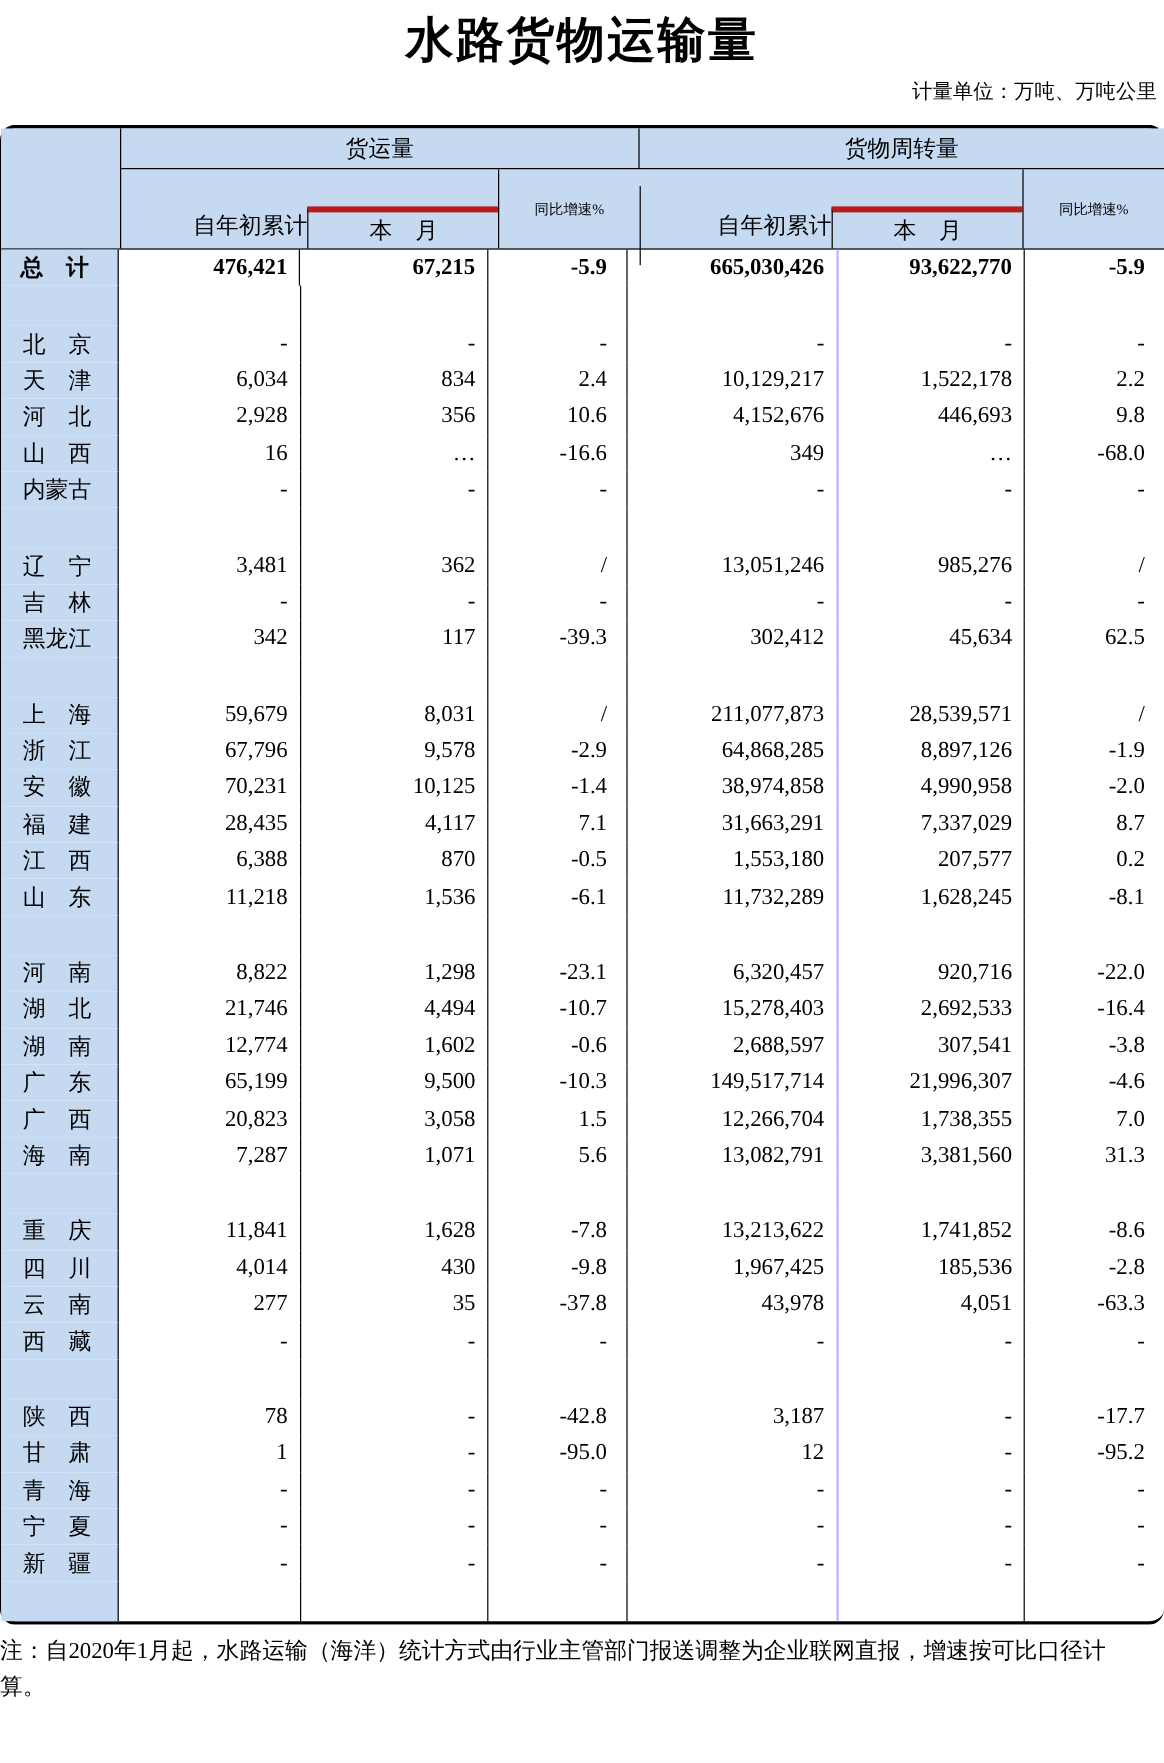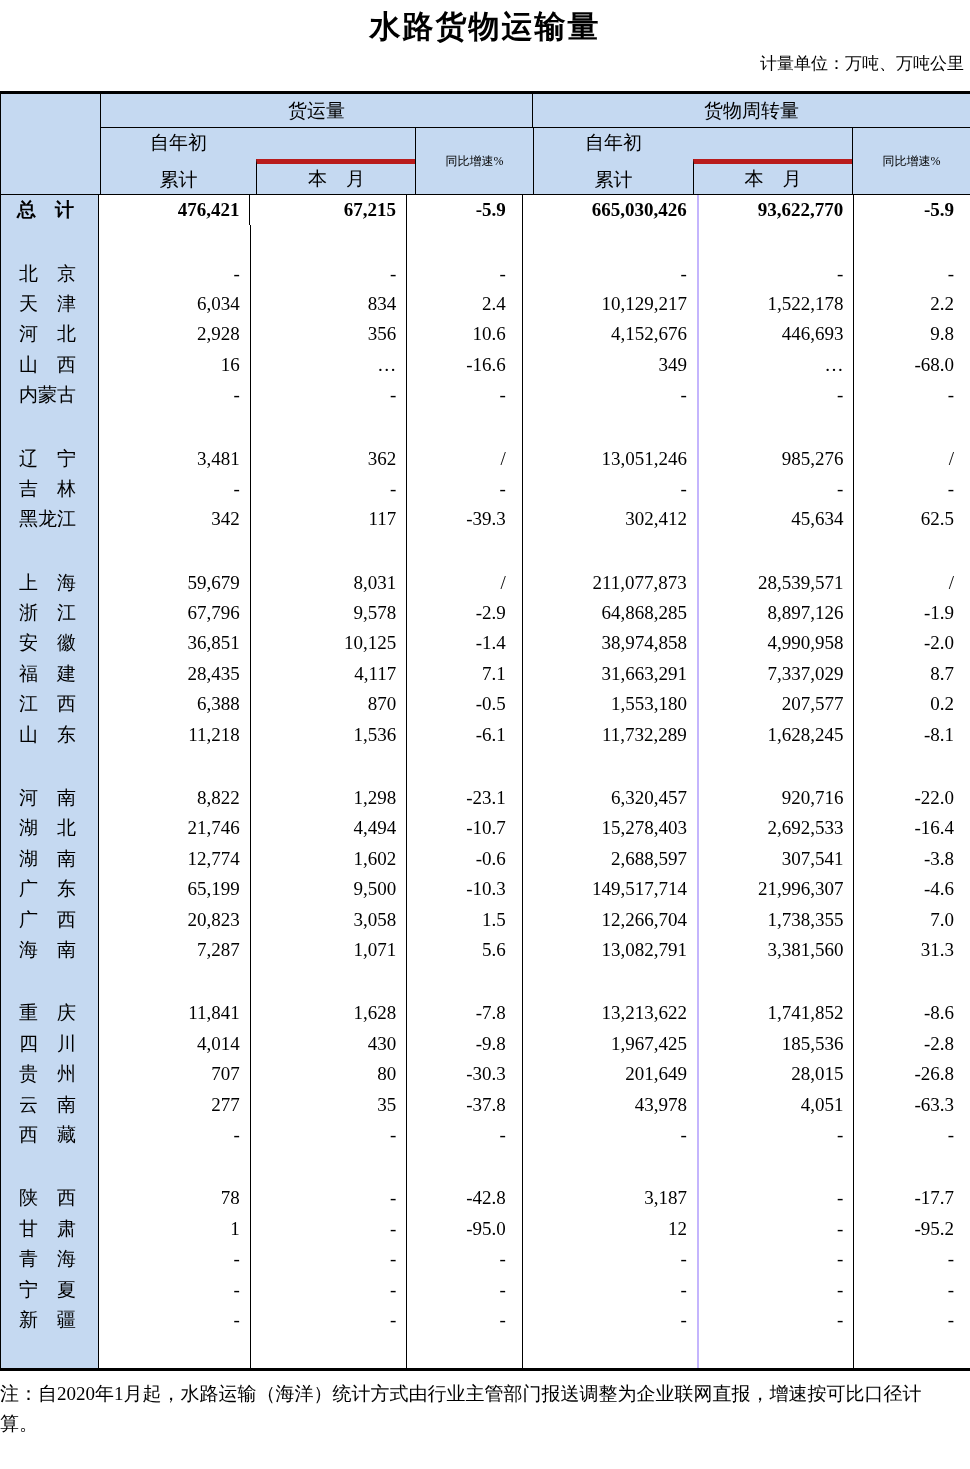--- a/index.html
+++ b/index.html
@@ -5,53 +5,54 @@
   * { box-sizing: border-box; margin: 0; padding: 0; }
   html, body { background: #fff; }
   body { width: 970px; font-family: "Liberation Serif", "DejaVu Serif", serif; color: #000; }
   .page { position: relative; width: 970px; height: 1469px; overflow: hidden; background: #fff; }
 
   .title {
     margin-top: 6px;
     text-align: center;
     font-family: "Liberation Sans", "DejaVu Sans", sans-serif;
     font-weight: bold;
-    font-size: 31px;
+    font-size: 40px;
     letter-spacing: 2px;
   }
   .unit-note {
     text-align: right;
     font-size: 17px;
     padding-right: 6px;
     margin-top: 4px;
     margin-bottom: 16px;
   }
 
   .table {
     width: 970px;
     border-top: 3px solid #000;
     border-bottom: 3px solid #000;
     border-left: 1px solid #000;
+    border-radius: 13px;
   }
 
   
   .thead { display: flex; border-bottom: 1px solid #000; height: 101px; background: #c5d9f1; }
   .corner-cell { width: 100px; border-right: 1px solid #000; }
   .head-right { width: 869px; display: flex; flex-direction: column; }
   .group-row { display: flex; height: 34px; border-bottom: 1px solid #000; }
   .group-cell { display: flex; align-items: center; justify-content: center; font-size: 19px; }
   .group-cell.g1 { width: 432px; border-right: 1px solid #000; }
   .group-cell.g2 { width: 437px; }
   .sub-row { display: flex; height: 66px; }
   .sub-group { position: relative; height: 100%; }
   .sub-group.sg1 { width: 432px; }
   .sub-group.sg2 { width: 437px; }
   .cum-cell {
-    position: absolute; left: 0; top: 0; height: 100%;
-    display: flex; flex-direction: column; align-items: center; justify-content: space-between;
+    position: absolute; left: 0; top: 14px; height: 100%;
+    display: flex; flex-direction: row; align-items: center; justify-content: flex-end;
     font-size: 19px; line-height: 29px;
   }
   .sg1 .cum-cell { width: 155px; }
   .sg2 .cum-cell { width: 160px; border-left: 1px solid #000; }
   .month-box {
     position: absolute; bottom: 0; height: 35px;
     border-top: 5px solid #b91c1c; border-left: 1px solid #000;
     display: flex; align-items: center; justify-content: center;
     font-size: 19px;
   }
@@ -247,21 +248,21 @@
     <div class="cell c0 label-cell">浙　江</div>
     <div class="cell c1 num">67,796</div>
     <div class="cell c2 num">9,578</div>
     <div class="cell c3 num">-2.9</div>
     <div class="cell c4 num">64,868,285</div>
     <div class="cell c5 num">8,897,126</div>
     <div class="cell c6 num">-1.9</div>
   </div>
         <div class="trow">
     <div class="cell c0 label-cell">安　徽</div>
-    <div class="cell c1 num">36,851</div>
+    <div class="cell c1 num">70,231</div>
     <div class="cell c2 num">10,125</div>
     <div class="cell c3 num">-1.4</div>
     <div class="cell c4 num">38,974,858</div>
     <div class="cell c5 num">4,990,958</div>
     <div class="cell c6 num">-2.0</div>
   </div>
         <div class="trow">
     <div class="cell c0 label-cell">福　建</div>
     <div class="cell c1 num">28,435</div>
     <div class="cell c2 num">4,117</div>
@@ -372,29 +373,20 @@
         <div class="trow">
     <div class="cell c0 label-cell">四　川</div>
     <div class="cell c1 num">4,014</div>
     <div class="cell c2 num">430</div>
     <div class="cell c3 num">-9.8</div>
     <div class="cell c4 num">1,967,425</div>
     <div class="cell c5 num">185,536</div>
     <div class="cell c6 num">-2.8</div>
   </div>
         <div class="trow">
-    <div class="cell c0 label-cell">贵　州</div>
-    <div class="cell c1 num">707</div>
-    <div class="cell c2 num">80</div>
-    <div class="cell c3 num">-30.3</div>
-    <div class="cell c4 num">201,649</div>
-    <div class="cell c5 num">28,015</div>
-    <div class="cell c6 num">-26.8</div>
-  </div>
-        <div class="trow">
     <div class="cell c0 label-cell">云　南</div>
     <div class="cell c1 num">277</div>
     <div class="cell c2 num">35</div>
     <div class="cell c3 num">-37.8</div>
     <div class="cell c4 num">43,978</div>
     <div class="cell c5 num">4,051</div>
     <div class="cell c6 num">-63.3</div>
   </div>
         <div class="trow">
     <div class="cell c0 label-cell">西　藏</div>

